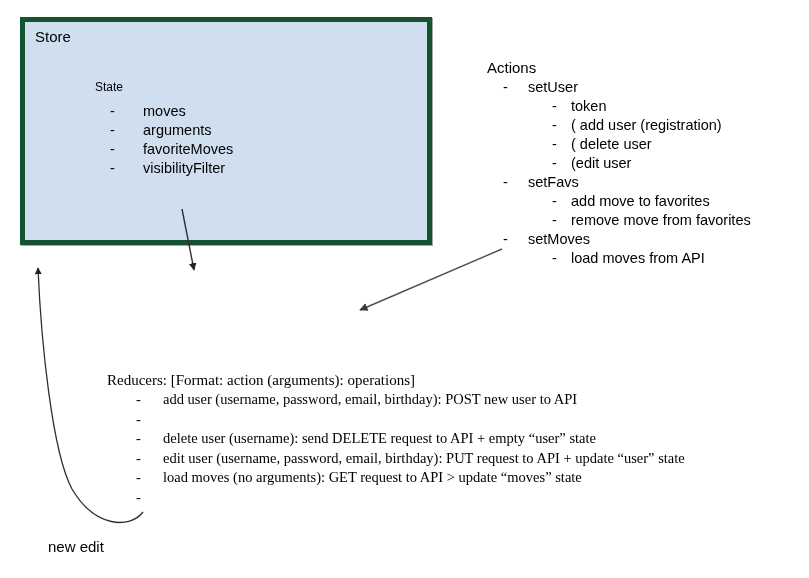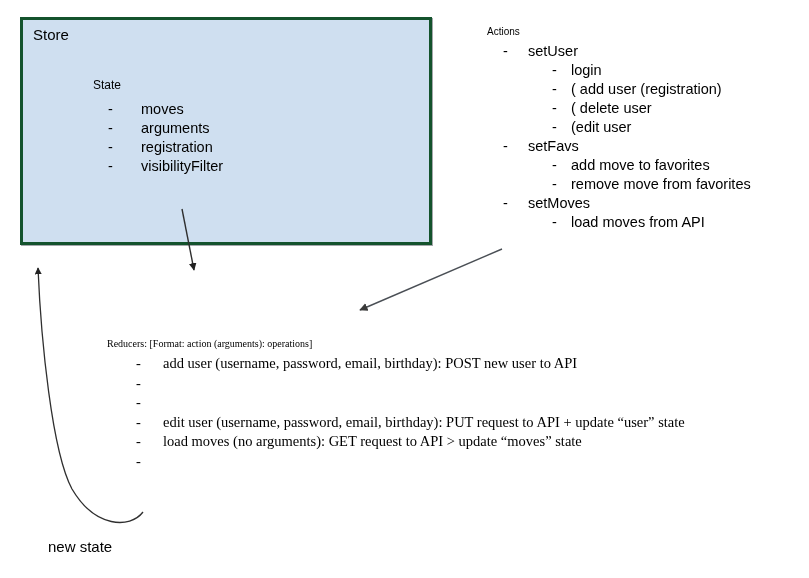--- a/index.html
+++ b/index.html
@@ -21,21 +21,21 @@
   }
   .abs { position: absolute; }
 
   
   #store-box {
     left: 20px;
     top: 17px;
     width: 412px;
     height: 228px;
     background: #cfdff0;
-    border: 3px solid #14532d;
+    border: 5px solid #14532d;
     box-sizing: border-box;
     box-shadow: 1px 1px 0 rgba(90,95,102,0.55);
   }
   .store-title {
     position: absolute;
     left: 10px;
     top: 6px;
     font-size: 15px;
     line-height: 18px;
     white-space: nowrap;
@@ -67,23 +67,24 @@
   }
   .li .txt { flex: 0 1 auto; }
 
   
   #actions-block {
     left: 487px;
     top: 22px;
     width: 320px;
   }
   .block-heading {
-    font-size: 10px;
+    font-size: 15px;
     line-height: 20px;
     white-space: nowrap;
+    margin-top: 36px;
   }
   .lvl1 { padding-left: 16px; }
   .lvl2 { padding-left: 65px; }
   .lvl1 .dash { width: 25px; flex: 0 0 25px; }
   .lvl2 .dash { width: 19px; flex: 0 0 19px; }
 
   
   #reducers-block {
     left: 107px;
     top: 334px;
@@ -126,39 +127,39 @@
       <div class="li">
         <span class="dash">-</span>
         <span class="txt">moves</span>
       </div>
       <div class="li">
         <span class="dash">-</span>
         <span class="txt">arguments</span>
       </div>
       <div class="li">
         <span class="dash">-</span>
-        <span class="txt">registration</span>
+        <span class="txt">favoriteMoves</span>
       </div>
       <div class="li">
         <span class="dash">-</span>
         <span class="txt">visibilityFilter</span>
       </div>
     </div>
   </div>
 
   <div class="abs" id="actions-block">
     <div class="block-heading">Actions</div>
 
     <div class="li lvl1">
       <span class="dash">-</span>
       <span class="txt">setUser</span>
     </div>
     <div class="li lvl2">
       <span class="dash">-</span>
-      <span class="txt">login</span>
+      <span class="txt">token</span>
     </div>
     <div class="li lvl2">
       <span class="dash">-</span>
       <span class="txt">( add user (registration)</span>
     </div>
     <div class="li lvl2">
       <span class="dash">-</span>
       <span class="txt">( delete user</span>
     </div>
     <div class="li lvl2">
@@ -194,36 +195,37 @@
     <div class="red-list">
       <div class="li">
         <span class="dash">-</span>
         <span class="txt">add user (username, password, email, birthday): POST new user to API</span>
       </div>
       <div class="li">
         <span class="dash">-</span>
       </div>
       <div class="li">
         <span class="dash">-</span>
+        <span class="txt">delete user (username): send DELETE request to API + empty “user” state</span>
       </div>
       <div class="li">
         <span class="dash">-</span>
         <span class="txt">edit user (username, password, email, birthday): PUT request to API + update “user” state</span>
       </div>
       <div class="li">
         <span class="dash">-</span>
         <span class="txt">load moves (no arguments): GET request to API &gt; update “moves” state</span>
       </div>
       <div class="li">
         <span class="dash">-</span>
       </div>
     </div>
   </div>
 
-  <div class="abs" id="new-state-label">new state</div>
+  <div class="abs" id="new-state-label">new edit</div>
 
   <svg class="abs" id="arrows" viewBox="0 0 809 578">
     <defs>
       <marker id="ah" viewBox="0 0 10 10" refX="9" refY="5" markerWidth="6" markerHeight="6" orient="auto-start-reverse">
         <path d="M 0 0 L 10 5 L 0 10 z" fill="#3b3b3b"></path>
       </marker>
       <marker id="ah2" viewBox="0 0 10 10" refX="9" refY="5" markerWidth="5.5" markerHeight="5.5" orient="auto-start-reverse">
         <path d="M 0 0 L 10 5 L 0 10 z" fill="#222222"></path>
       </marker>
     </defs>

